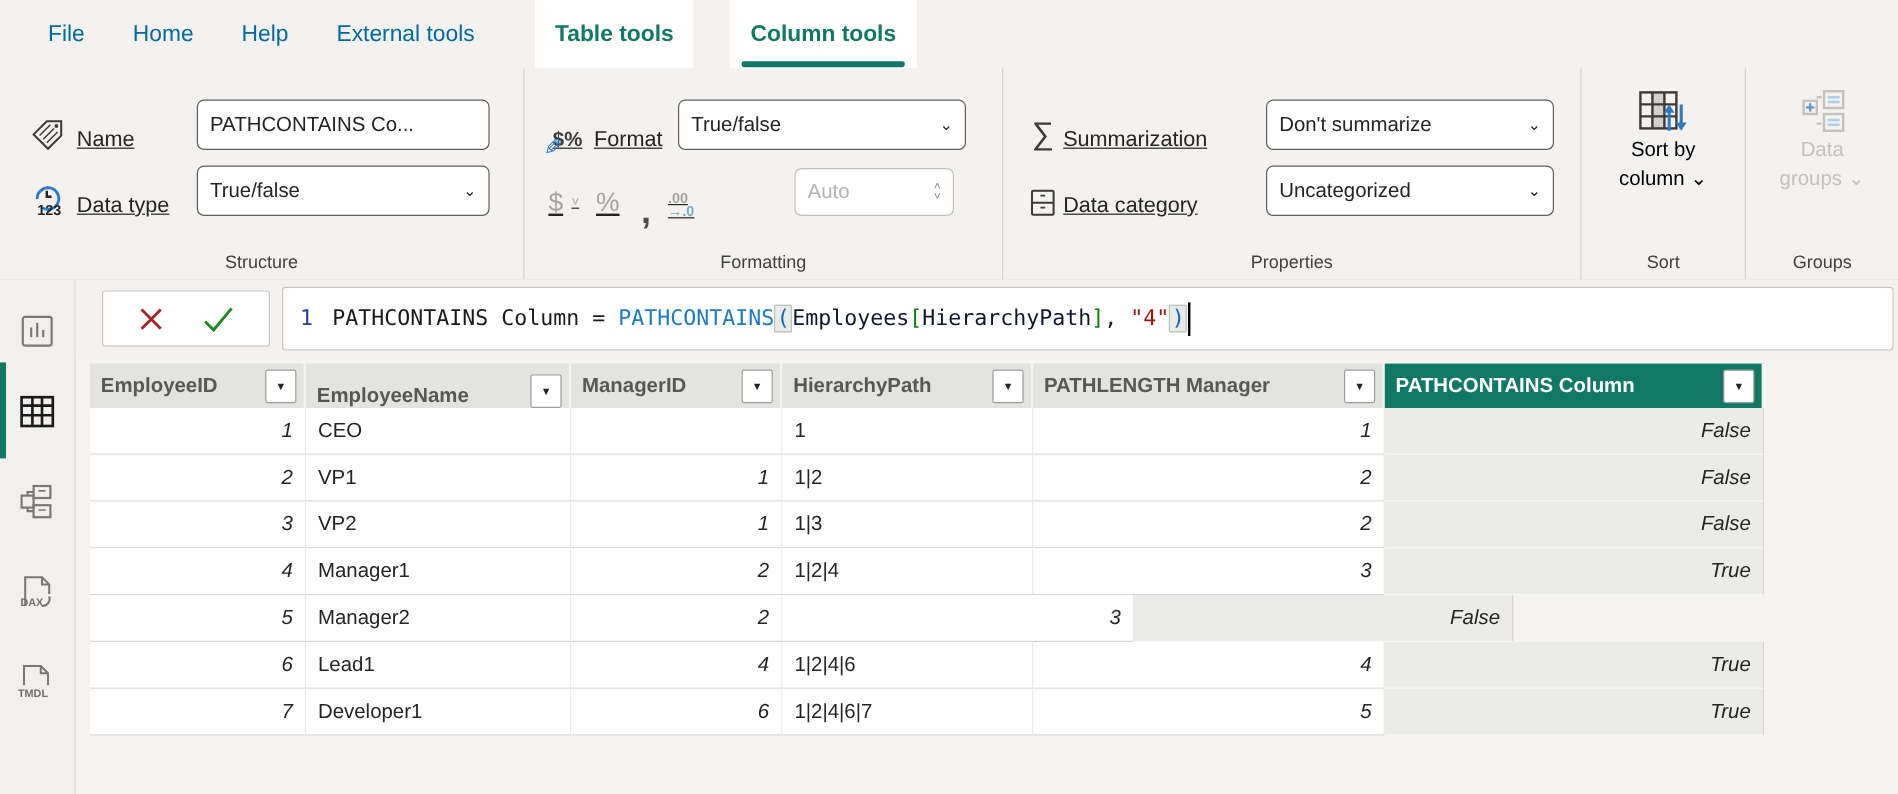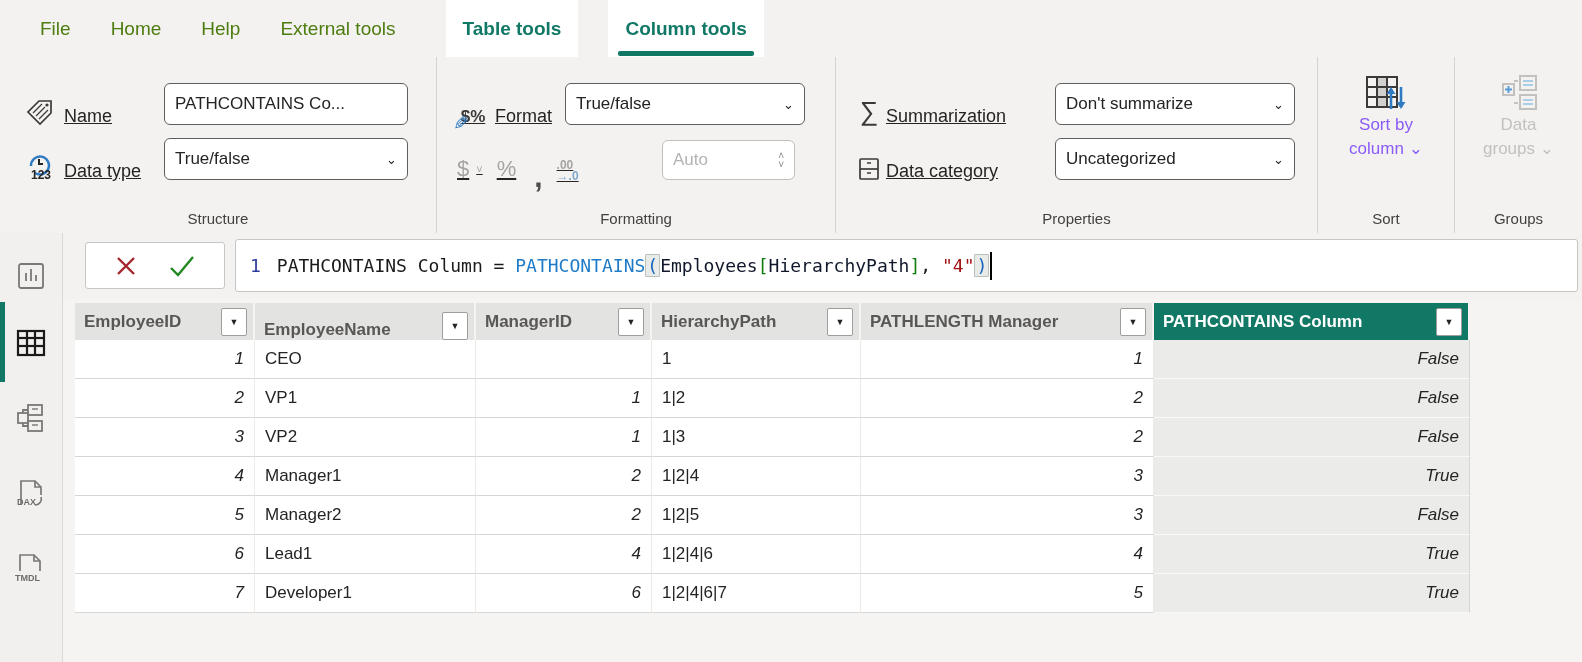--- a/index.html
+++ b/index.html
@@ -3,21 +3,21 @@
 <meta charset="utf-8">
 <style>
   html,body{margin:0;padding:0;}
   body{
     width:1582px;height:662px;position:relative;overflow:hidden;
     background:#f5f4f3;font-family:"Liberation Sans","DejaVu Sans",sans-serif;
     color:#252423;-webkit-font-smoothing:antialiased;
   }
   
   .topbar{position:absolute;top:0;left:0;right:0;height:57px;background:#f3f2f1;display:flex;align-items:stretch;}
-  .tab{display:flex;align-items:center;padding:0 20px;font-size:19px;color:#4d7c0f;cursor:pointer;}
+  .tab{display:flex;align-items:center;padding:0 20px;font-size:19px;color:#0369a1;cursor:pointer;}
   .tab.plain0{margin-left:20px;}
   .tab.chip{background:#fff;color:#117865;font-weight:600;margin-left:30px;padding:0 17px;position:relative;}
   .tab.chip.active::after{content:"";position:absolute;left:10px;right:10px;bottom:1px;height:5px;background:#117865;border-radius:2px;}
   
   .ribbon{position:absolute;top:57px;left:0;right:0;height:176px;background:#f3f2f1;border-bottom:1px solid #d8d6d4;display:flex;}
   .group{position:relative;height:100%;border-right:1px solid #d5d3d1;box-sizing:border-box;flex:none;}
   .g-structure{width:437px;} .g-formatting{width:399px;} .g-properties{width:482px;}
   .g-sort{width:137px;} .g-groups{width:127px;border-right:none;}
   .caption{position:absolute;bottom:6px;left:0;width:100%;text-align:center;font-size:15px;color:#424140;}
   .frow{position:absolute;left:0;right:0;height:45px;display:flex;align-items:flex-end;text-decoration:underline;}
@@ -33,21 +33,21 @@
   .f-auto{left:225px;width:133px;top:3px;height:40px;border-color:#c2c0be;color:#b5b3b1;}
   .spin{margin-left:auto;display:flex;flex-direction:column;line-height:9px;font-size:10px;color:#8a8886;}
   .p-sum{left:219px;width:240px;top:1px;}
   .p-cat{left:219px;width:240px;top:1px;}
   .dis-ic{color:#a6a4a2;font-size:22px;margin-left:14px;display:flex;align-items:center;}
   .dis-ic.first{margin-left:20px;}
   .comma{font-size:30px;font-weight:700;color:#4f4d4b;line-height:10px;margin-left:18px;}
   .dec{display:flex;flex-direction:column;font-size:12px;color:#a6a4a2;line-height:11px;margin-left:14px;font-weight:700;}
   .dec .arr{color:#7fa7cd;}
   .bigbtn{position:absolute;top:16px;left:0;width:100%;display:flex;flex-direction:column;align-items:center;cursor:pointer;}
-  .bigbtn .txt{font-size:17px;line-height:24px;color:#8b5cf6;text-align:center;}
+  .bigbtn .txt{font-size:17px;line-height:24px;color:#000000;text-align:center;}
   .bigbtn.disabled .txt{color:#c3c1bf;}
   .sigma{font-size:26px;color:#3b3a39;font-weight:400;}
   .pencilwrap{position:relative;font-size:17px;font-weight:700;color:#3b3a39;}
   .pencilwrap .pc{position:absolute;left:2px;top:5px;color:#2f7bc3;font-size:19px;font-weight:400;transform:scaleX(-1);}
   
   .sidebar{position:absolute;top:233px;left:0;width:63px;bottom:0;background:#f1f0ef;border-right:1px solid #dbd9d7;box-sizing:border-box;}
   .sb-item{position:absolute;left:0;width:100%;height:44px;display:flex;align-items:center;justify-content:center;cursor:pointer;}
   .sb-bar{position:absolute;left:0;top:69px;width:5px;height:80px;background:#117865;}
   
   .fbar{position:absolute;top:233px;left:63px;right:0;height:66px;background:#f3f2f1;}
@@ -363,21 +363,20 @@
         <div class="td" style="width: 221px;">Manager1</div>
         <div class="td num" style="width: 176px;">2</div>
         <div class="td" style="width: 209px;">1|2|4</div>
         <div class="td num" style="width: 293px;">3</div>
         <div class="td num sel" style="width: 316px;">True</div>
       </div>
       <div class="tr">
         <div class="td num" style="width: 180px;">5</div>
         <div class="td" style="width: 221px;">Manager2</div>
         <div class="td num" style="width: 176px;">2</div>
-        <div class="td" style="width: 209px;">1|2|5</div>
         <div class="td num" style="width: 293px;">3</div>
         <div class="td num sel" style="width: 316px;">False</div>
       </div>
       <div class="tr">
         <div class="td num" style="width: 180px;">6</div>
         <div class="td" style="width: 221px;">Lead1</div>
         <div class="td num" style="width: 176px;">4</div>
         <div class="td" style="width: 209px;">1|2|4|6</div>
         <div class="td num" style="width: 293px;">4</div>
         <div class="td num sel" style="width: 316px;">True</div>

